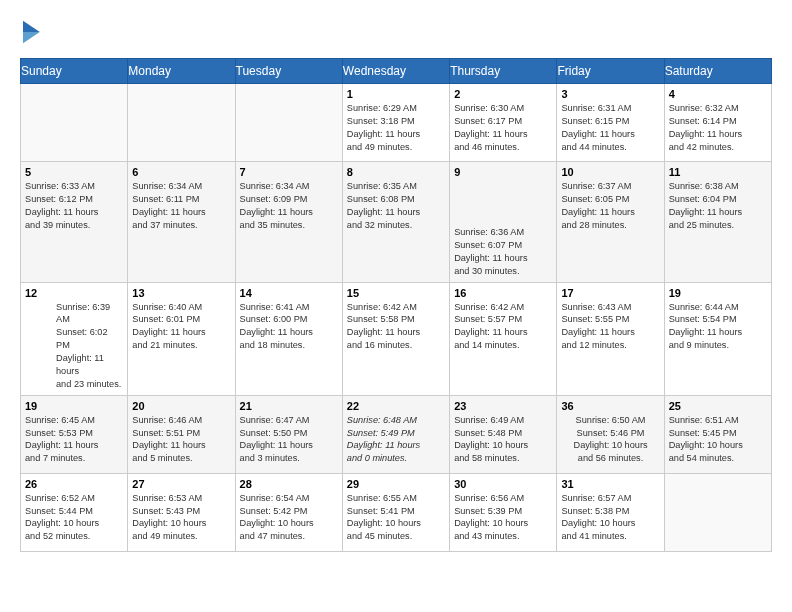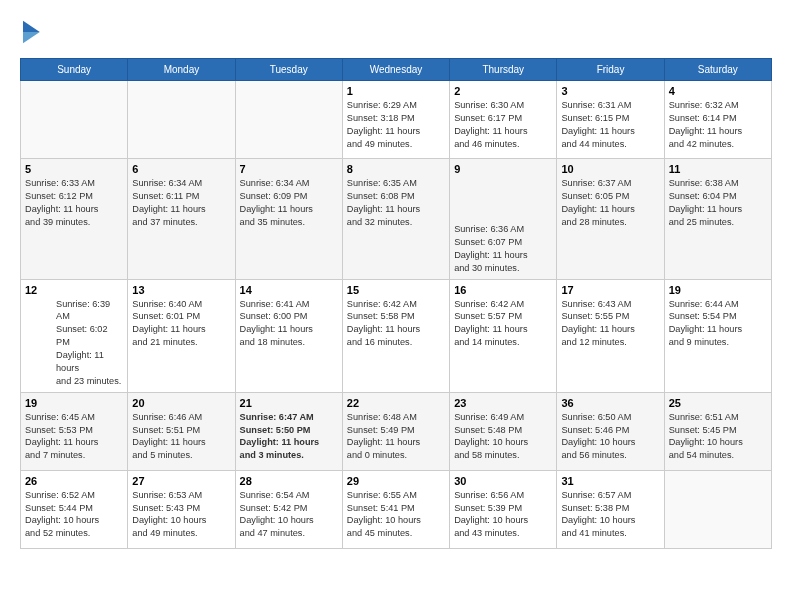--- a/index.html
+++ b/index.html
@@ -40,23 +40,23 @@
       color: #555;
     }
     .calendar {
       width: 100%;
       border-collapse: collapse;
       font-size: 10px;
     }
     .calendar th {
       background: #2a6db5;
       color: #fff;
-      text-align: center;
+      text-align: left;
       padding: 5px 0;
-      font-size: 10px;
+      font-size: 12px;
       font-weight: normal;
       border: 1px solid #1e5a9a;
     }
     .calendar td {
       border: 1px solid #ccc;
       vertical-align: top;
       padding: 4px 4px;
       width: calc(100%/7);
       height: 78px;
       background: #fff;
@@ -258,42 +258,42 @@
           </td>
           <td>
             <span class="day-num">20</span>
             <div class="day-info" style="white-space: pre-line;">Sunrise: 6:46 AM
 Sunset: 5:51 PM
 Daylight: 11 hours
 and 5 minutes.</div>
           </td>
           <td>
             <span class="day-num">21</span>
-            <div class="day-info" style="white-space: pre-line; font-weight: bold;">Sunrise: 6:47 AM
+            <div class="day-info" style="white-space: pre-line;">Sunrise: 6:47 AM
 Sunset: 5:50 PM
 Daylight: 11 hours
 and 3 minutes.</div>
           </td>
           <td>
             <span class="day-num">22</span>
-            <div class="day-info" style="white-space: pre-line;">Sunrise: 6:48 AM
+            <div class="day-info" style="white-space: pre-line; font-style: italic;">Sunrise: 6:48 AM
 Sunset: 5:49 PM
 Daylight: 11 hours
 and 0 minutes.</div>
           </td>
           <td>
             <span class="day-num">23</span>
             <div class="day-info" style="white-space: pre-line;">Sunrise: 6:49 AM
 Sunset: 5:48 PM
 Daylight: 10 hours
 and 58 minutes.</div>
           </td>
           <td>
             <span class="day-num">36</span>
-            <div class="day-info" style="white-space: pre-line;">Sunrise: 6:50 AM
+            <div class="day-info" style="white-space: pre-line; text-align: center;">Sunrise: 6:50 AM
 Sunset: 5:46 PM
 Daylight: 10 hours
 and 56 minutes.</div>
           </td>
           <td>
             <span class="day-num">25</span>
             <div class="day-info" style="white-space: pre-line;">Sunrise: 6:51 AM
 Sunset: 5:45 PM
 Daylight: 10 hours
 and 54 minutes.</div>

